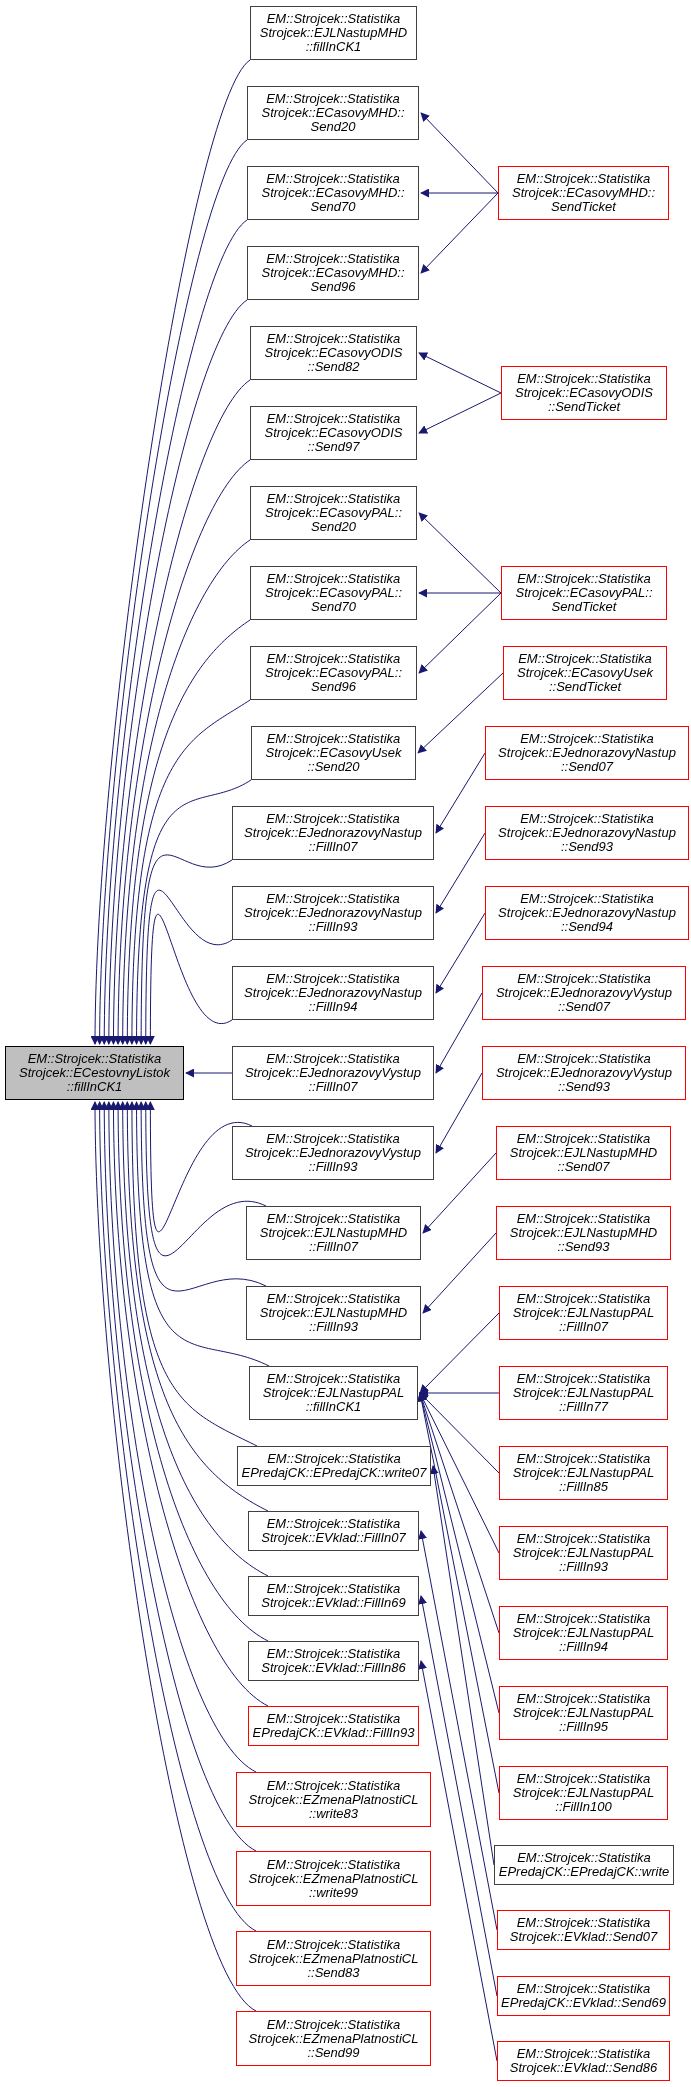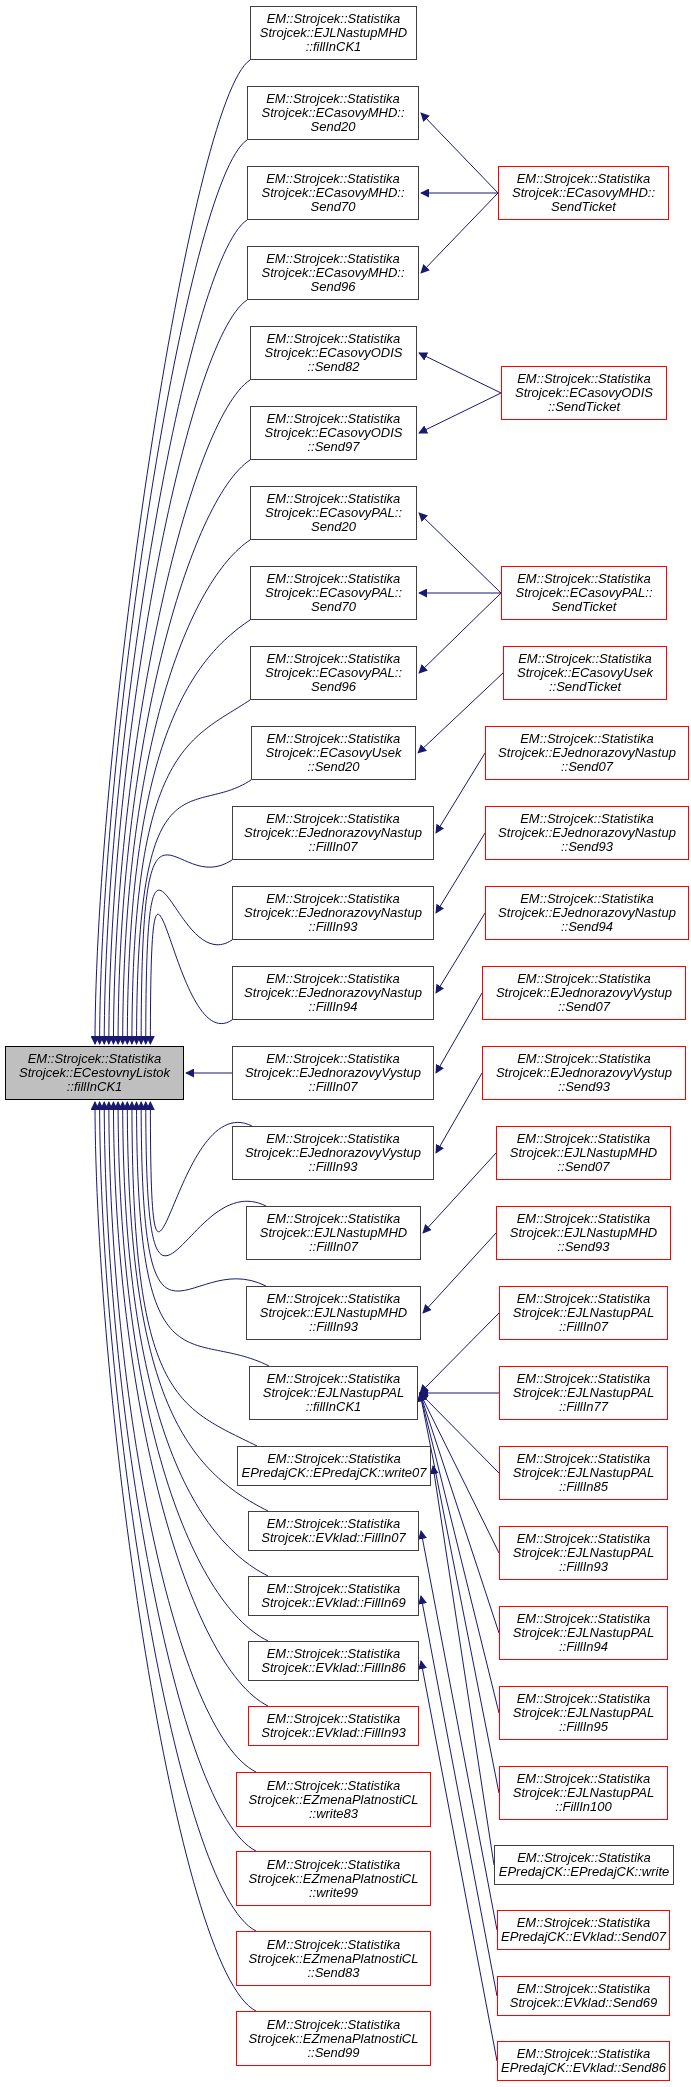--- a/index.html
+++ b/index.html
@@ -187,21 +187,21 @@
     <div class="node" style="left: 248px; top: 1576px; width: 171px; height: 40px;">
       <span>EM::Strojcek::Statistika</span>
       <span>Strojcek::EVklad::FillIn69</span>
     </div>
     <div class="node" style="left: 248px; top: 1641px; width: 171px; height: 40px;">
       <span>EM::Strojcek::Statistika</span>
       <span>Strojcek::EVklad::FillIn86</span>
     </div>
     <div class="node red" style="left: 248px; top: 1706px; width: 171px; height: 40px;">
       <span>EM::Strojcek::Statistika</span>
-      <span>Strojcek::EVklad::FillIn93</span>
+      <span>EPredajCK::EVklad::FillIn93</span>
     </div>
     <div class="node red" style="left: 236px; top: 1772px; width: 195px; height: 55px;">
       <span>EM::Strojcek::Statistika</span>
       <span>Strojcek::EZmenaPlatnostiCL</span>
       <span>::write83</span>
     </div>
     <div class="node red" style="left: 236px; top: 1851px; width: 195px; height: 55px;">
       <span>EM::Strojcek::Statistika</span>
       <span>Strojcek::EZmenaPlatnostiCL</span>
       <span>::write99</span>
@@ -305,23 +305,23 @@
       <span>EM::Strojcek::Statistika</span>
       <span>Strojcek::EJLNastupPAL</span>
       <span>::FillIn100</span>
     </div>
     <div class="node" style="left: 494px; top: 1845px; width: 180px; height: 40px;">
       <span>EM::Strojcek::Statistika</span>
       <span>EPredajCK::EPredajCK::write</span>
     </div>
     <div class="node red" style="left: 497px; top: 1910px; width: 173px; height: 40px;">
       <span>EM::Strojcek::Statistika</span>
-      <span>EPredajCK::EVklad::Send07</span>
+      <span>Strojcek::EVklad::Send07</span>
     </div>
     <div class="node red" style="left: 497px; top: 1976px; width: 173px; height: 40px;">
       <span>EM::Strojcek::Statistika</span>
-      <span>Strojcek::EVklad::Send69</span>
+      <span>EPredajCK::EVklad::Send69</span>
     </div>
     <div class="node red" style="left: 497px; top: 2041px; width: 173px; height: 40px;">
       <span>EM::Strojcek::Statistika</span>
-      <span>EPredajCK::EVklad::Send86</span>
+      <span>Strojcek::EVklad::Send86</span>
     </div>
   </div>
 
 </body></html>

